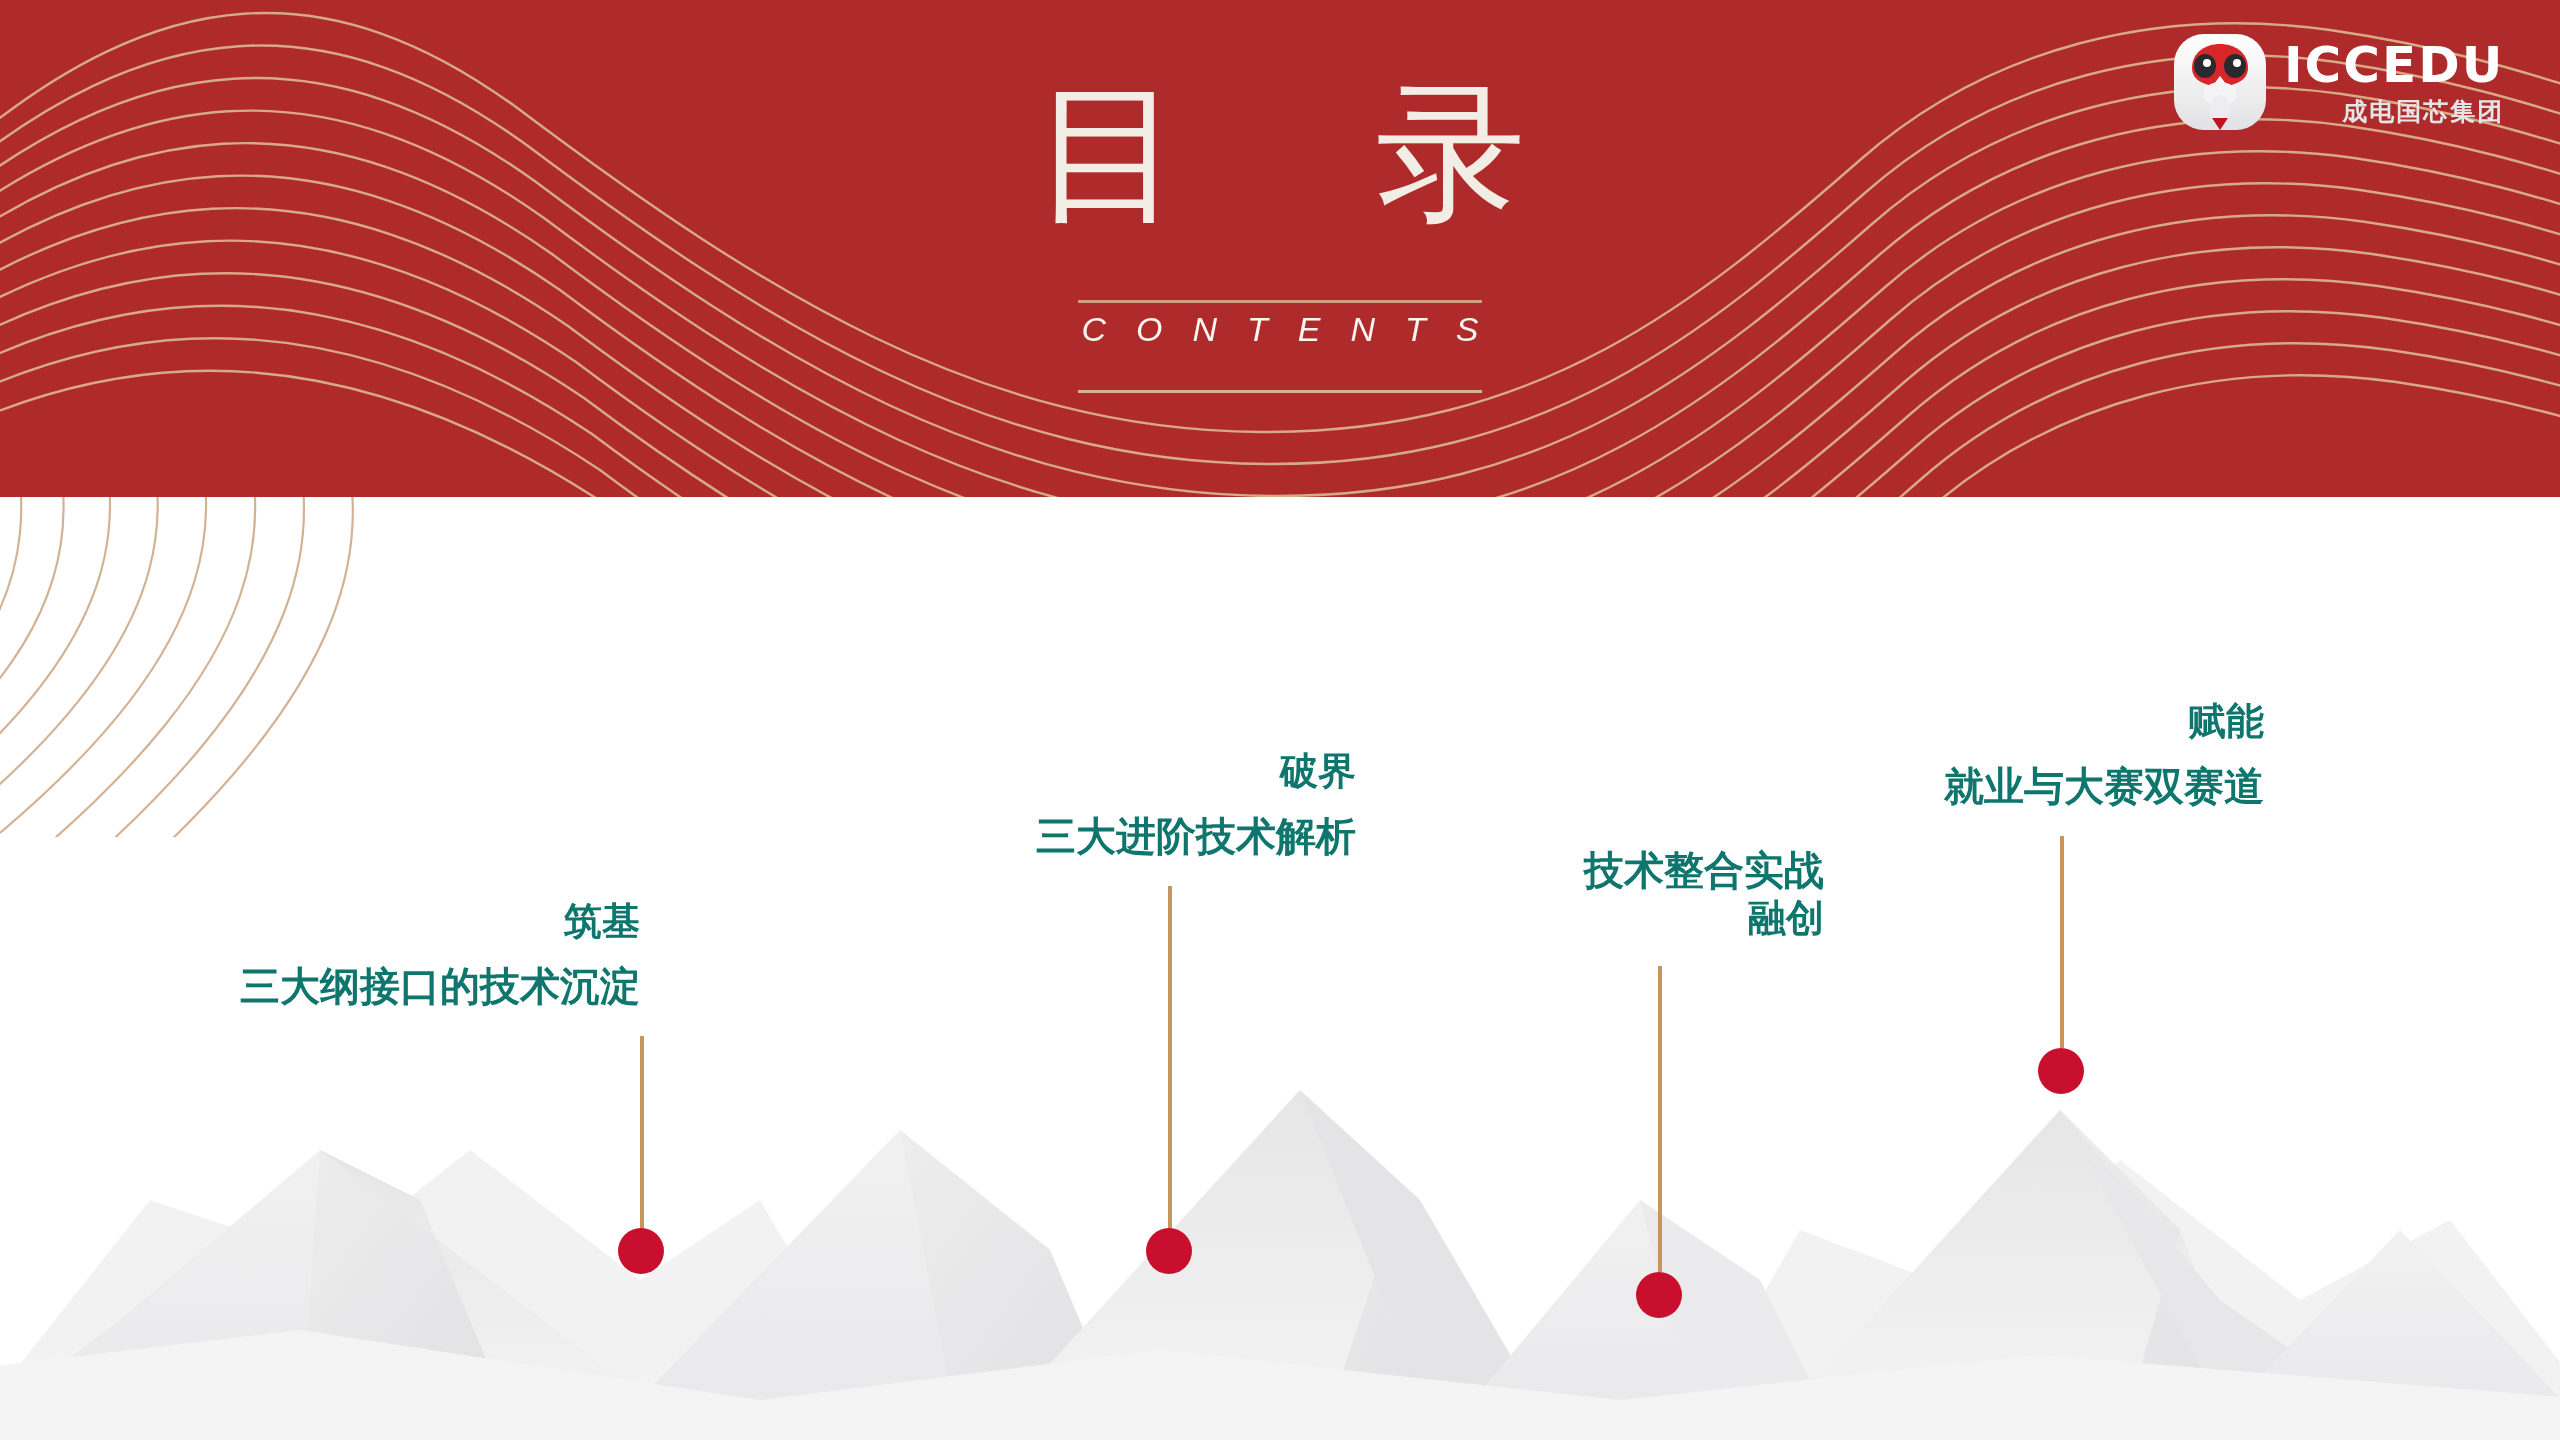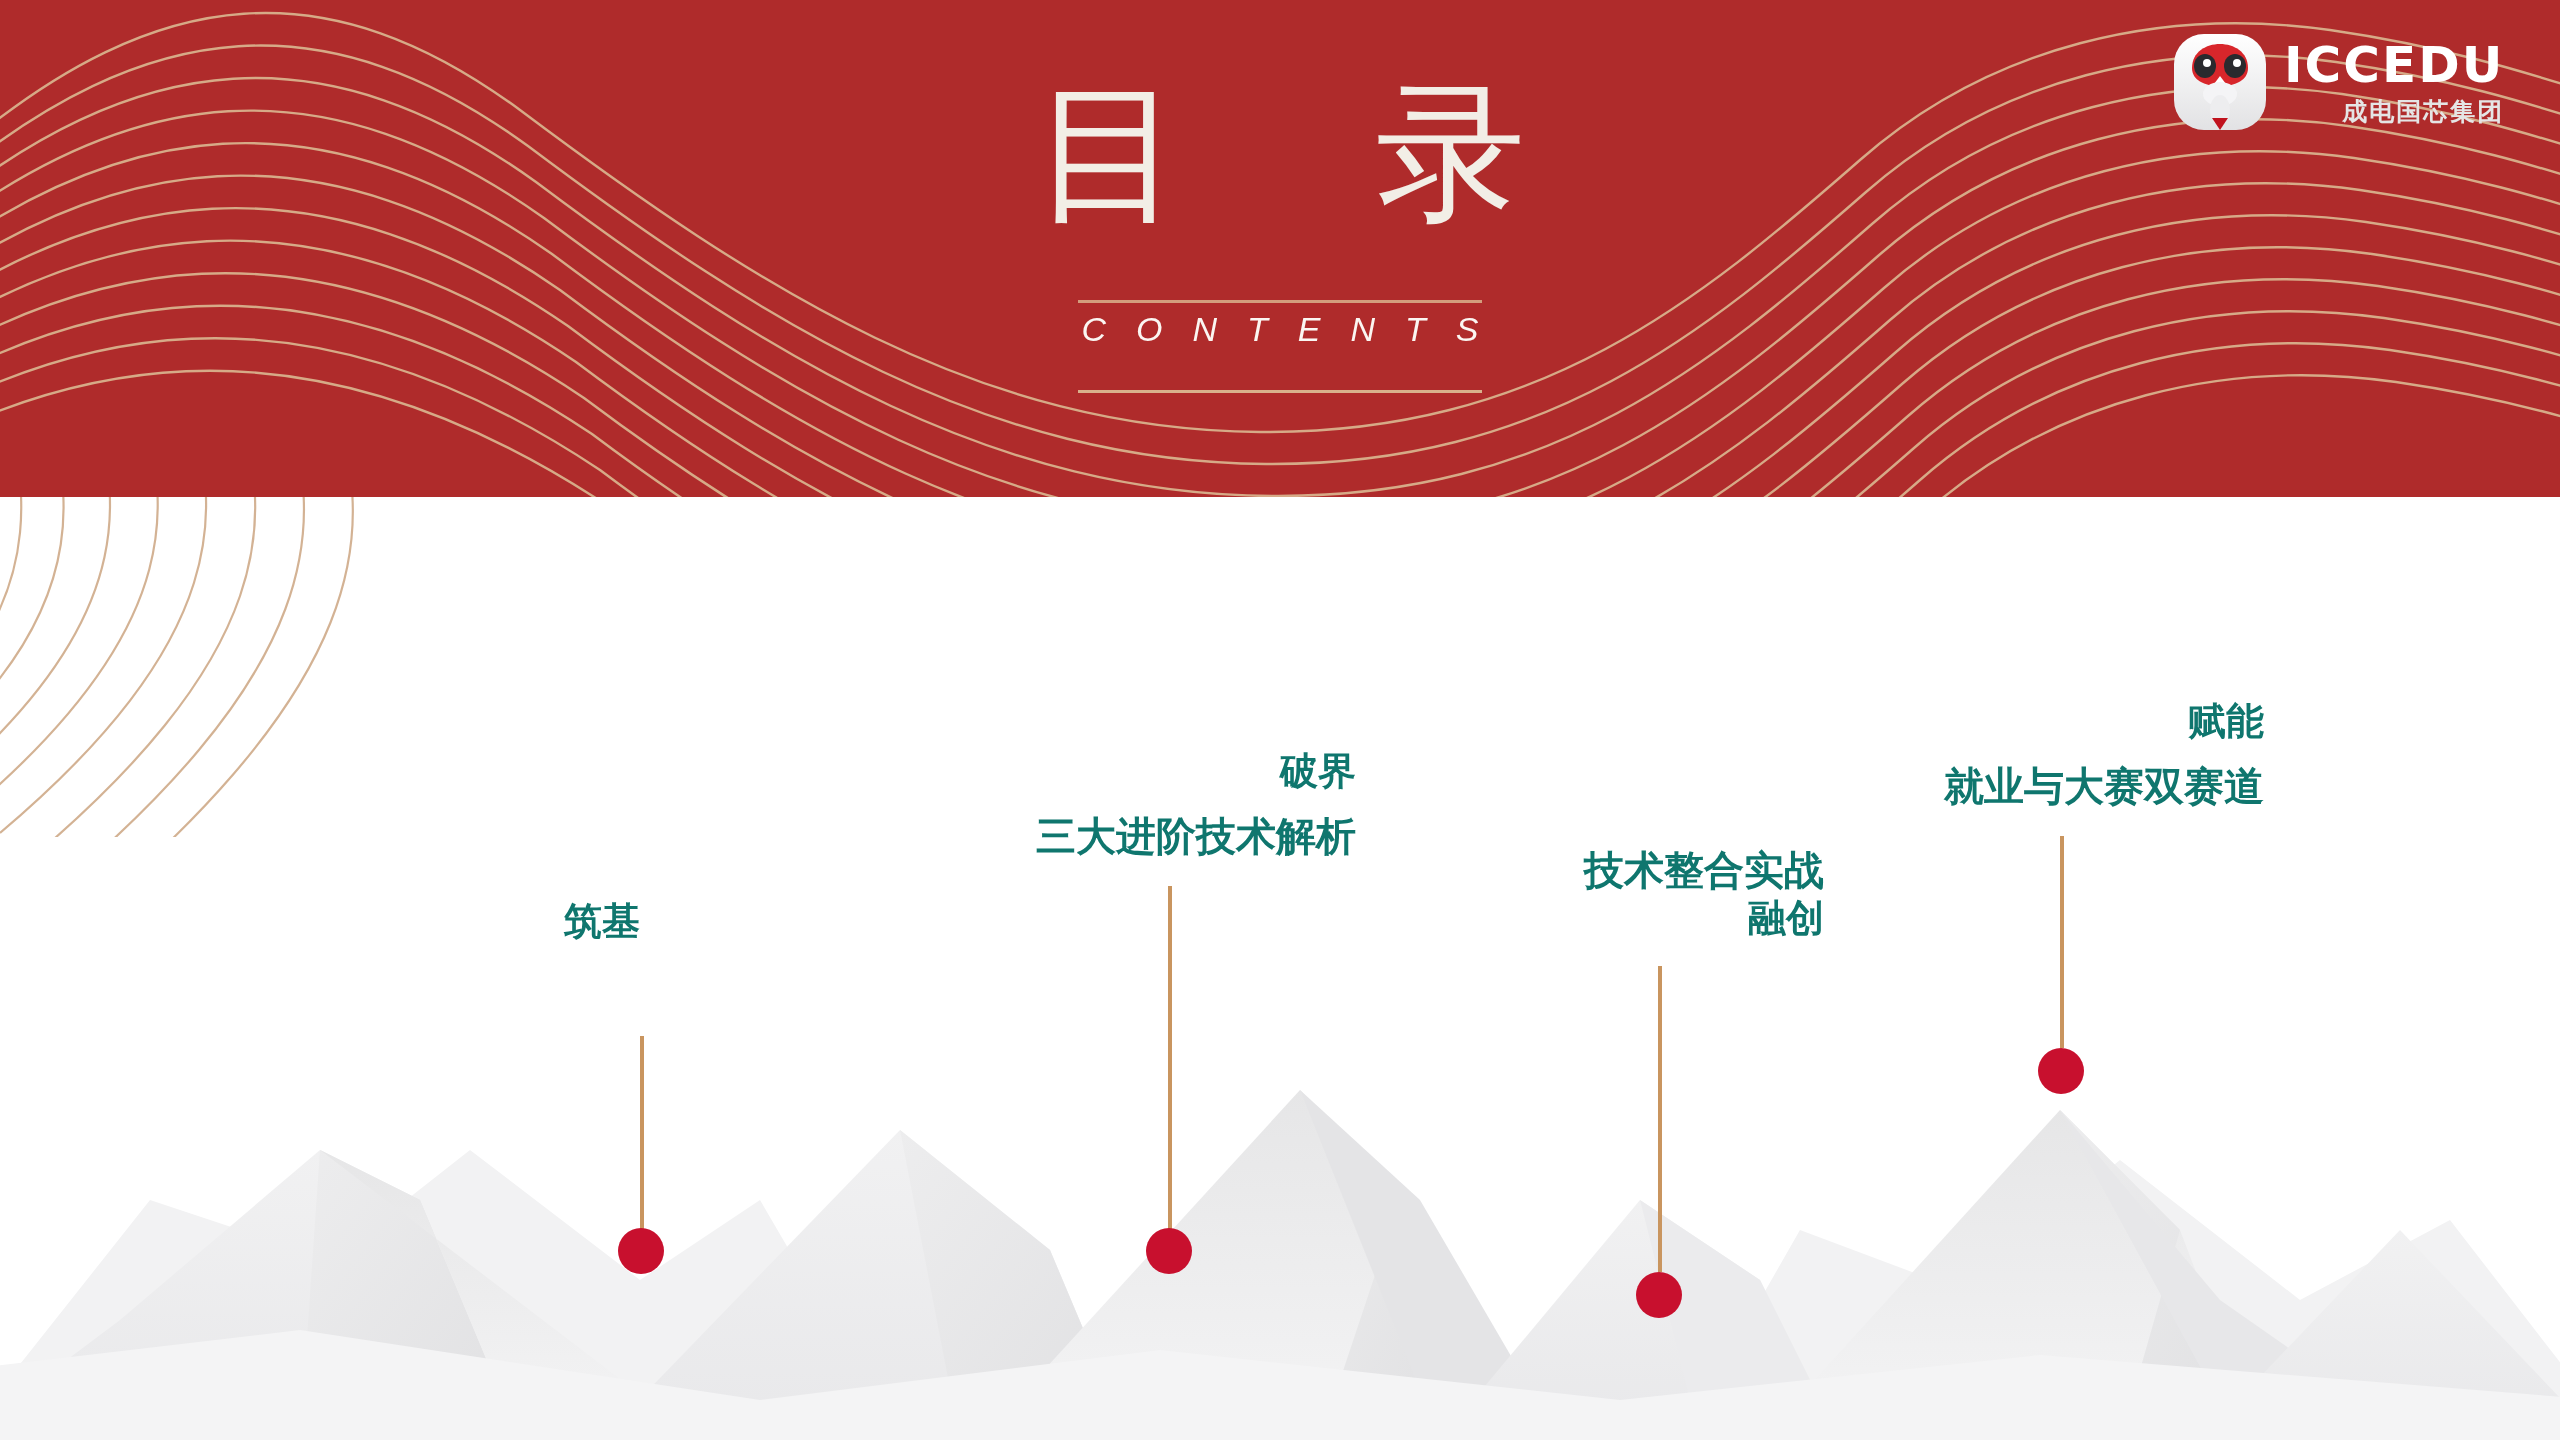--- a/index.html
+++ b/index.html
@@ -171,20 +171,21 @@
 
     <polygon points="2200,540 2400,330 2600,540" fill="url(#m3)"></polygon>
 
     <polygon points="-40,540 -40,470 300,430 760,500 1160,450 1620,500 2040,455 2600,500 2600,540" fill="#F4F4F5"></polygon>
   </svg>
 
   <div class="items">
 
     <div class="item" style="left:200px;top:898px;width:440px;">
       <div class="label kicker">筑基</div>
+      <div class="label desc">三大纲接口的技术沉淀</div>
     </div>
     <div class="stem" style="left:640px;top:1036px;height:212px;"></div>
     <div class="dot" style="left:618px;top:1228px;"></div>
 
     <div class="item" style="left:948px;top:748px;width:408px;">
       <div class="label kicker">破界</div>
       <div class="label desc">三大进阶技术解析</div>
     </div>
     <div class="stem" style="left:1168px;top:886px;height:362px;"></div>
     <div class="dot" style="left:1146px;top:1228px;"></div>

